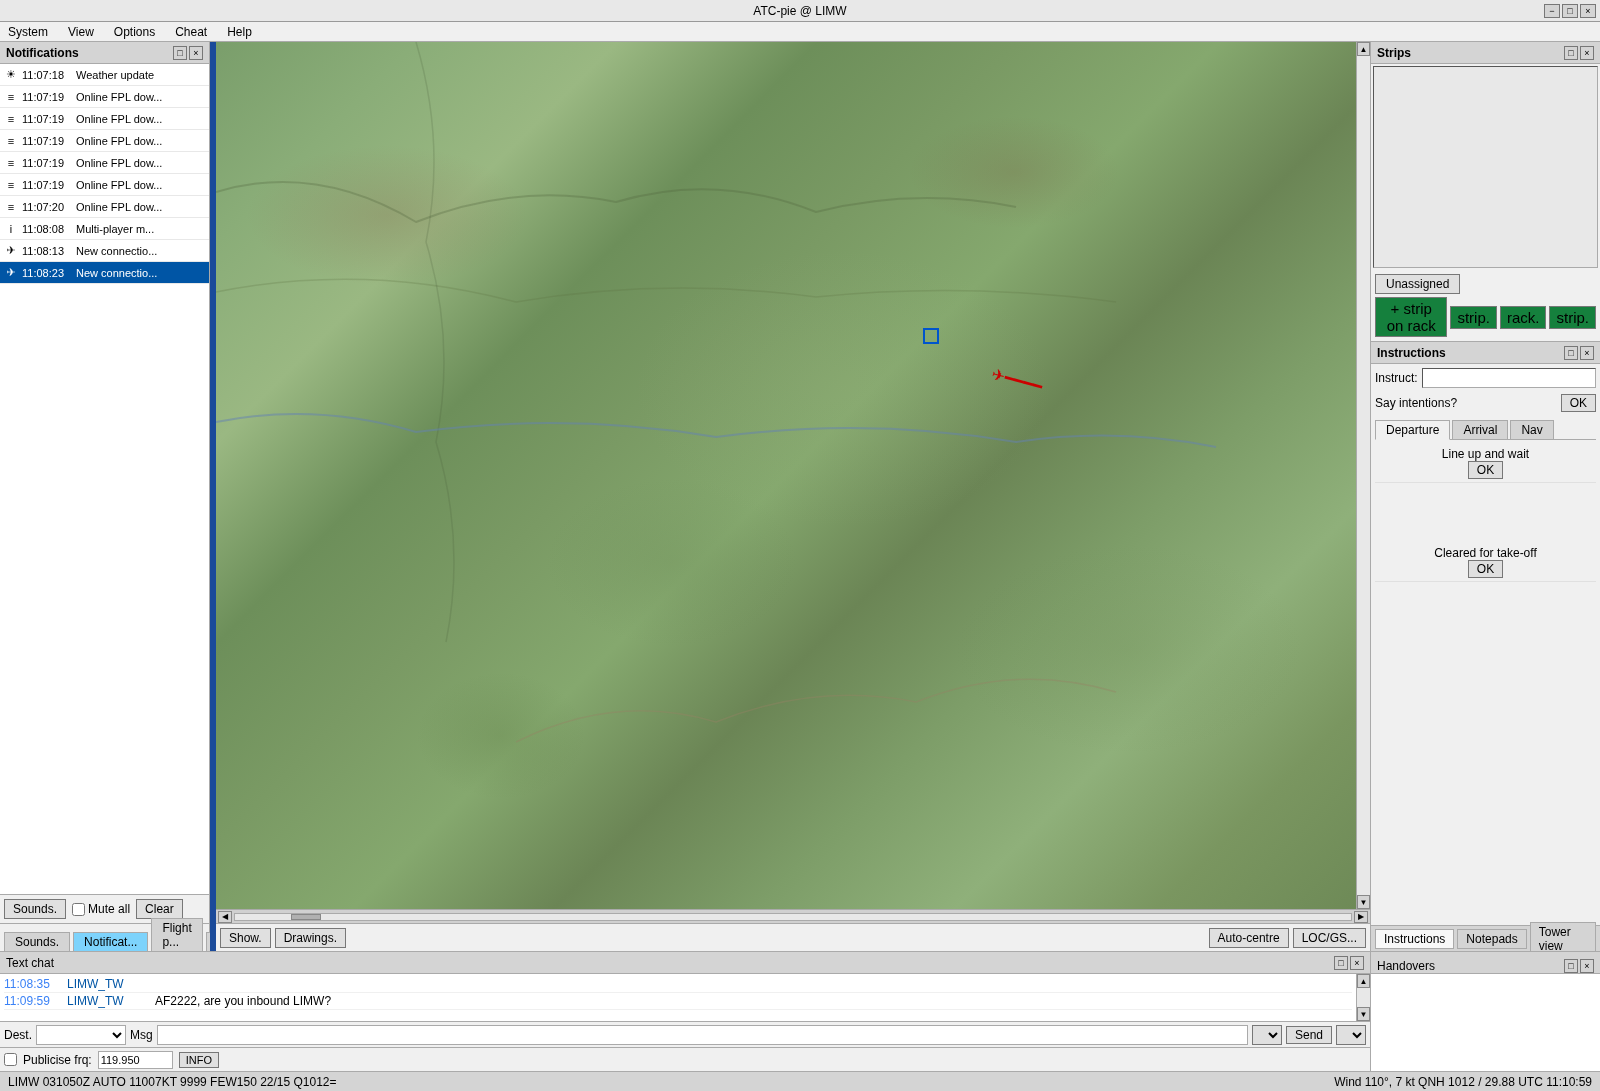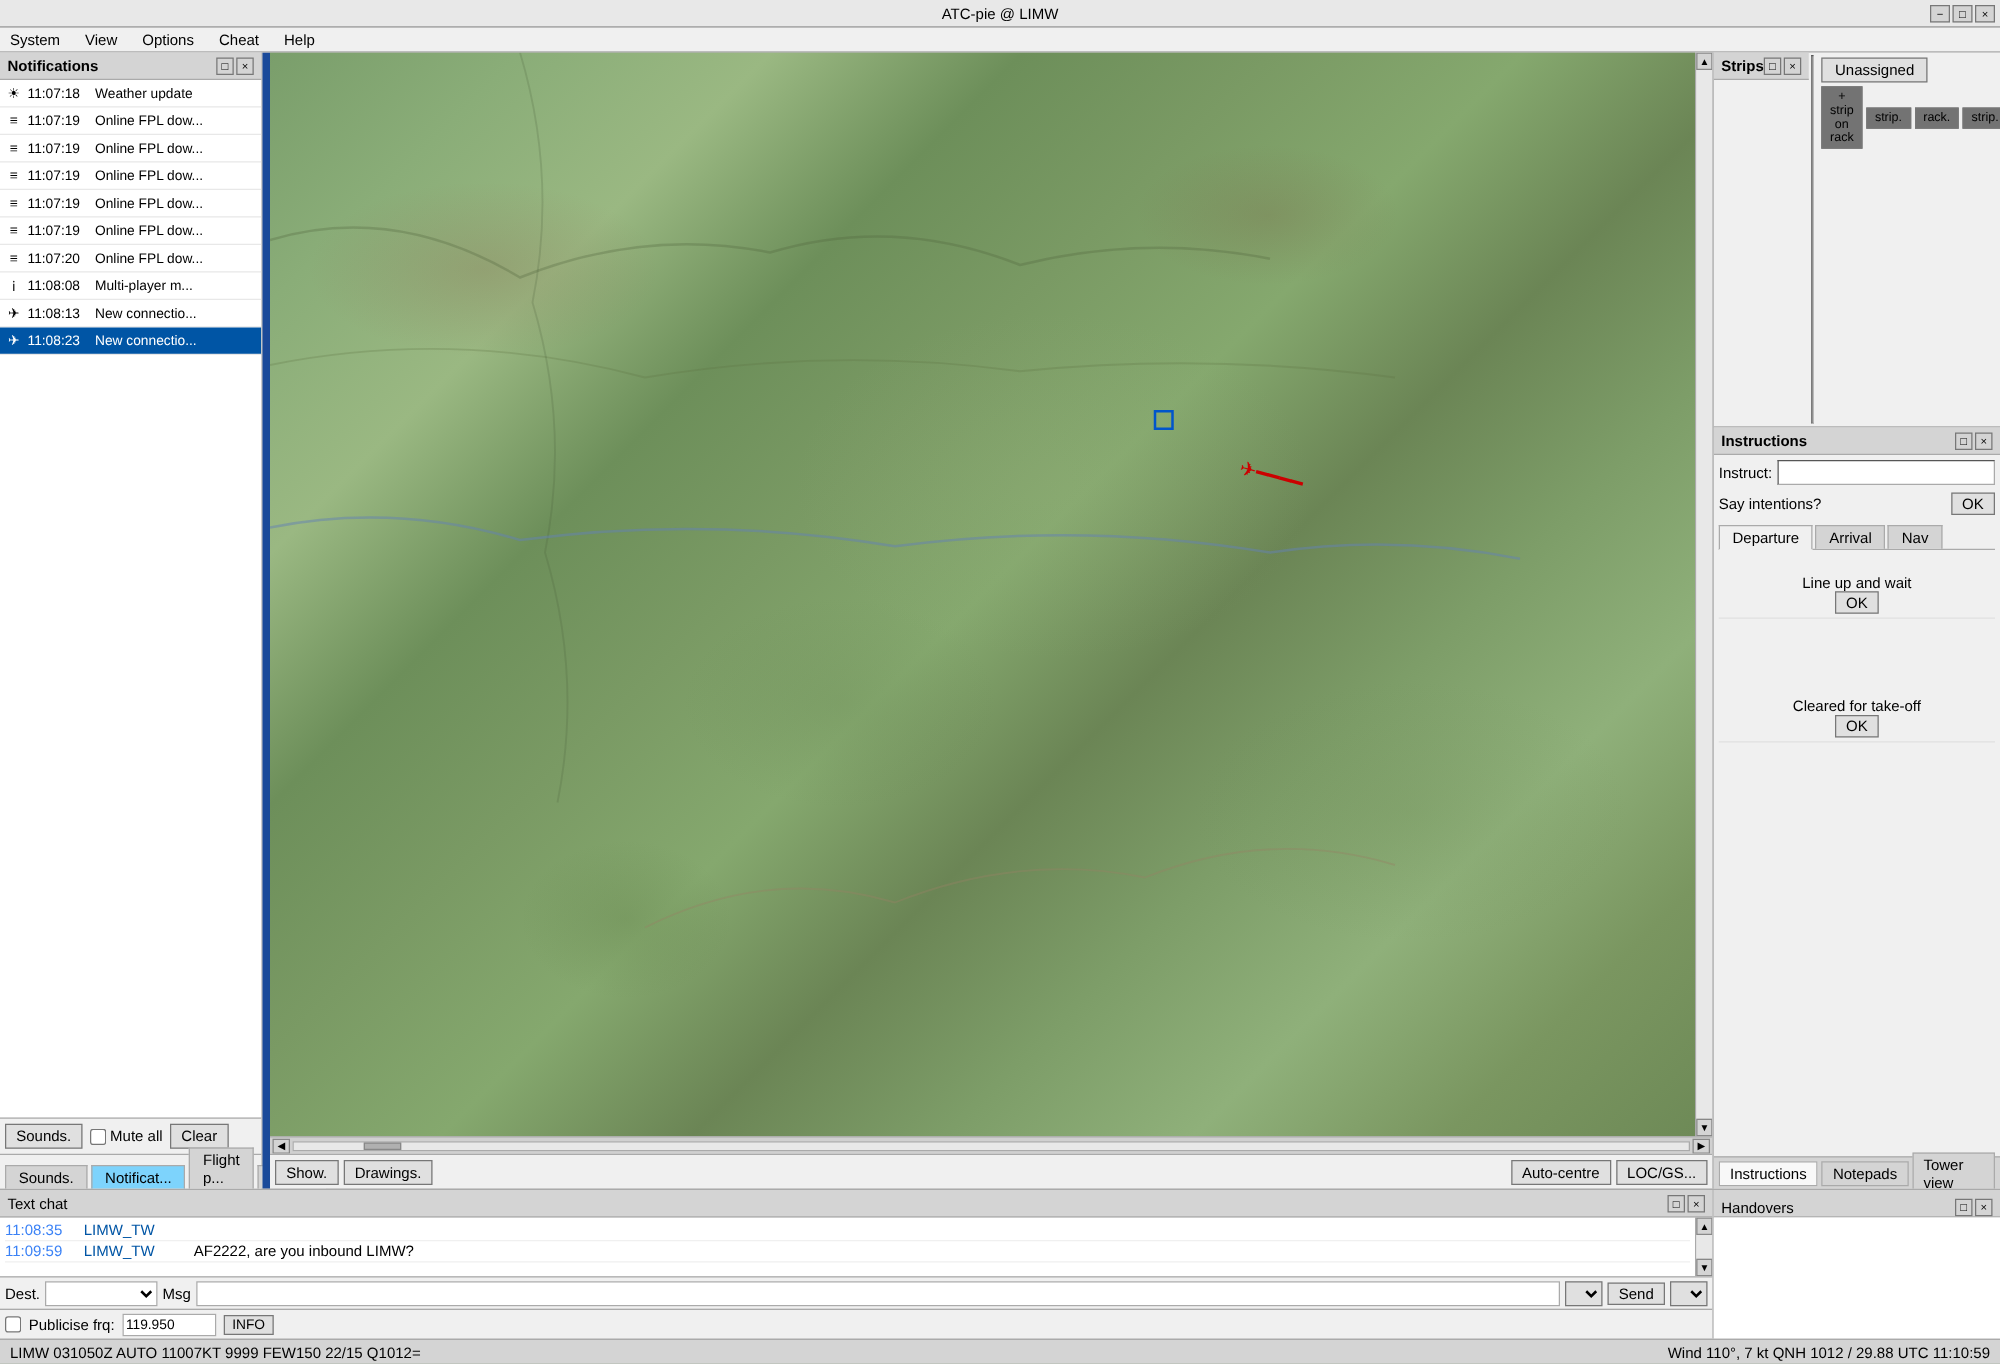--- a/index.html
+++ b/index.html
@@ -209,21 +209,21 @@
       width: 230px;
       display: flex;
       flex-direction: column;
       background: #f0f0f0;
       border-left: 1px solid #aaa;
     }
 
     .strips-section {
       flex: 0 0 300px;
       display: flex;
-      flex-direction: row;
+      flex-direction: column;
       border-bottom: 1px solid #aaa;
     }
     .strips-content {
       flex: 1;
       background: #e8e8e8;
       border: 1px inset #aaa;
       margin: 2px;
     }
 
     .strips-buttons {
@@ -242,23 +242,23 @@
       width: fit-content;
     }
     .strips-action-row {
       display: flex;
       gap: 3px;
       align-items: center;
     }
     .strip-action-btn {
       padding: 2px 6px;
       border: 1px solid #777;
-      background: #737373;
-      cursor: pointer;
-      font-size: 10px;
+      background: #15803d;
+      cursor: pointer;
+      font-size: 15px;
     }
 
     
     .instructions-section {
       flex: 1;
       display: flex;
       flex-direction: column;
       overflow: hidden;
     }
     .instructions-content {
@@ -294,21 +294,21 @@
       border: 1px solid #777;
       background: #e0e0e0;
       cursor: pointer;
       font-size: 12px;
     }
 
     
     .tab-row {
       display: flex;
       border-bottom: 1px solid #aaa;
-      margin-bottom: 16px;
+      margin-bottom: 4px;
     }
     .tab {
       padding: 2px 10px;
       border: 1px solid #aaa;
       border-bottom: none;
       background: #d4d4d4;
       cursor: pointer;
       font-size: 12px;
       margin-right: 2px;
     }

